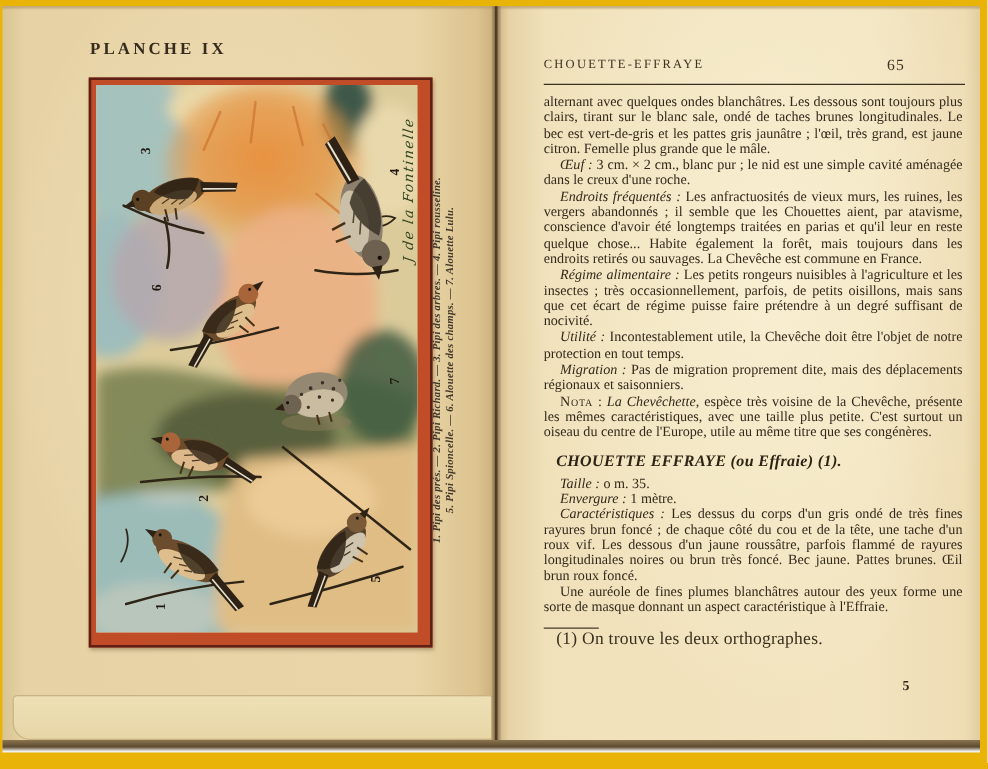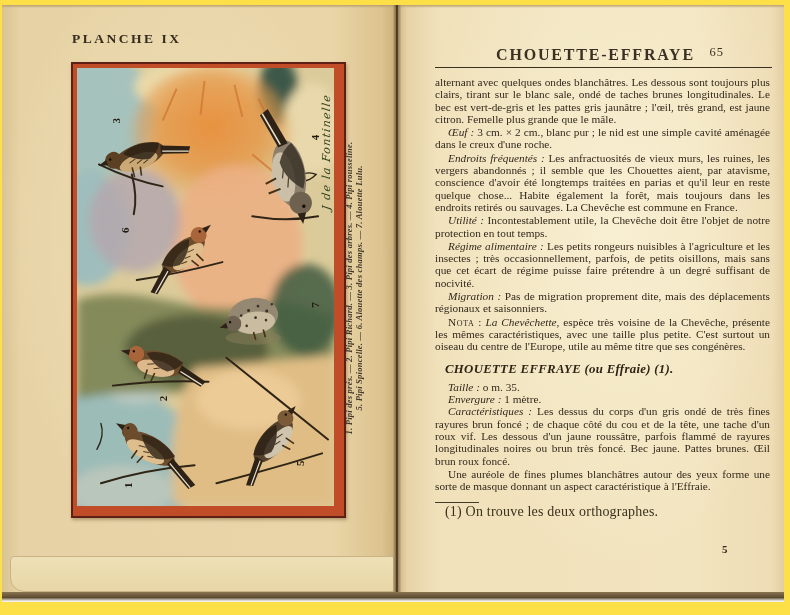--- a/index.html
+++ b/index.html
@@ -1,16 +1,16 @@
 <!DOCTYPE html>
 <html lang="fr"><head>
 <meta charset="utf-8">
 <style>
   html,body{margin:0;padding:0;background:#ffffff;}
-  .scan{position:relative;width:790px;height:615px;background:#fde047;overflow:hidden;
+  .scan{position:relative;width:790px;height:615px;background:#eab308;overflow:hidden;
         font-family:"Liberation Serif","DejaVu Serif",serif;color:#33291d;}
   
   .page-left{position:absolute;left:2px;top:5px;width:395px;height:596px;
     background:
       radial-gradient(ellipse at 45% 40%, rgba(255,248,222,.35), rgba(0,0,0,0) 60%),
       linear-gradient(to right, #d9c493 0px, #e6d2a4 18px, #e9d5a7 330px, #dcc38f 380px, #c9ad78 395px);
   }
   .page-right{position:absolute;left:397px;top:5px;width:387px;height:596px;
     background:
       radial-gradient(ellipse at 55% 35%, rgba(255,250,230,.5), rgba(0,0,0,0) 65%),
@@ -38,21 +38,21 @@
   .plate-caption-line{font-style:italic;font-weight:bold;font-size:8.6px;line-height:10px;
     letter-spacing:.2px;color:#41372a;white-space:nowrap;}
   .artist-sig-wrap{position:absolute;left:320px;top:210px;width:118px;height:16px;
     transform-origin:0 0;transform:rotate(-90deg);}
   .artist-sig{font-family:"DejaVu Serif",serif;font-style:italic;font-size:11px;
     letter-spacing:1.2px;color:#33441f;white-space:nowrap;transform:skewX(-8deg);}
   .plate-num{font-family:"Liberation Serif",serif;font-weight:bold;font-size:11px;fill:#221a10;}
   
   .rp-col{position:absolute;left:435px;top:46px;width:335px;}
   .running-head{position:relative;height:18px;}
-  .running-title{display:block;text-align:center;font-weight:bold;font-size:16px;
+  .running-title{display:block;font-weight:normal;font-size:10px;
     letter-spacing:1.8px;color:#3a3023;padding-right:14px;}
   .folio{position:absolute;right:46px;top:-1px;font-size:12.5px;color:#3a3023;letter-spacing:1px;}
   .head-rule{border:none;border-top:1.4px solid #39301f;margin:3px 0 0 0;width:337px;}
   .bodytext{margin-top:8px;font-size:11.3px;line-height:12.3px;text-align:justify;}
   .bodytext p.para{margin:0 0 1px 0;}
   .bodytext p.para.indent{text-indent:13px;}
   .species-head{display:flex;align-items:baseline;margin:10px 0 6px 10px;
     font-weight:bold;font-style:italic;font-size:12.8px;letter-spacing:.3px;color:#2e2416;}
   .species-right{margin-left:auto;margin-right:34px;}
   .details p.para{margin:0;text-indent:13px;text-align:left;}
@@ -261,22 +261,22 @@
       <span class="running-title">CHOUETTE-EFFRAYE</span>
       <span class="folio">65</span>
     </div>
     <hr class="head-rule">
 
     <div class="bodytext">
       <div>
           <p class="para"><span>alternant avec quelques ondes blanchâtres. Les dessous sont toujours plus clairs, tirant sur le blanc sale, ondé de taches brunes longitudinales. Le bec est vert-de-gris et les pattes gris jaunâtre ; l'œil, très grand, est jaune citron. Femelle plus grande que le mâle.</span></p>
           <p class="para indent"><i>Œuf : </i><span>3 cm. × 2 cm., blanc pur ; le nid est une simple cavité aménagée dans le creux d'une roche.</span></p>
           <p class="para indent"><i>Endroits fréquentés : </i><span>Les anfractuosités de vieux murs, les ruines, les vergers abandonnés ; il semble que les Chouettes aient, par atavisme, conscience d'avoir été longtemps traitées en parias et qu'il leur en reste quelque chose... Habite également la forêt, mais toujours dans les endroits retirés ou sauvages. La Chevêche est commune en France.</span></p>
+          <p class="para indent"><i>Régime alimentaire : </i><span>Les petits rongeurs nuisibles à l'agriculture et les insectes ; très occasionnellement, parfois, de petits oisillons, mais sans que cet écart de régime puisse faire prétendre à un degré suffisant de nocivité.</span></p>
           <p class="para indent"><i>Utilité : </i><span>Incontestablement utile, la Chevêche doit être l'objet de notre protection en tout temps.</span></p>
-          <p class="para indent"><i>Régime alimentaire : </i><span>Les petits rongeurs nuisibles à l'agriculture et les insectes ; très occasionnellement, parfois, de petits oisillons, mais sans que cet écart de régime puisse faire prétendre à un degré suffisant de nocivité.</span></p>
           <p class="para indent"><i>Migration : </i><span>Pas de migration proprement dite, mais des déplacements régionaux et saisonniers.</span></p>
           <p class="para indent"><span style="font-variant: small-caps; letter-spacing: 0.6px;">Nota</span><span> : </span><i>La Chevêchette</i><span>, espèce très voisine de la Chevêche, présente les mêmes caractéristiques, avec une taille plus petite. C'est surtout un oiseau du centre de l'Europe, utile au même titre que ses congénères.</span></p>
         </div>
 
       <div class="species-head">
         <span>CHOUETTE EFFRAYE (ou Effraie) (1).</span>
       </div>
 
       <div class="details">
           <p class="para indent"><i>Taille : </i><span>o m. 35.</span></p>

